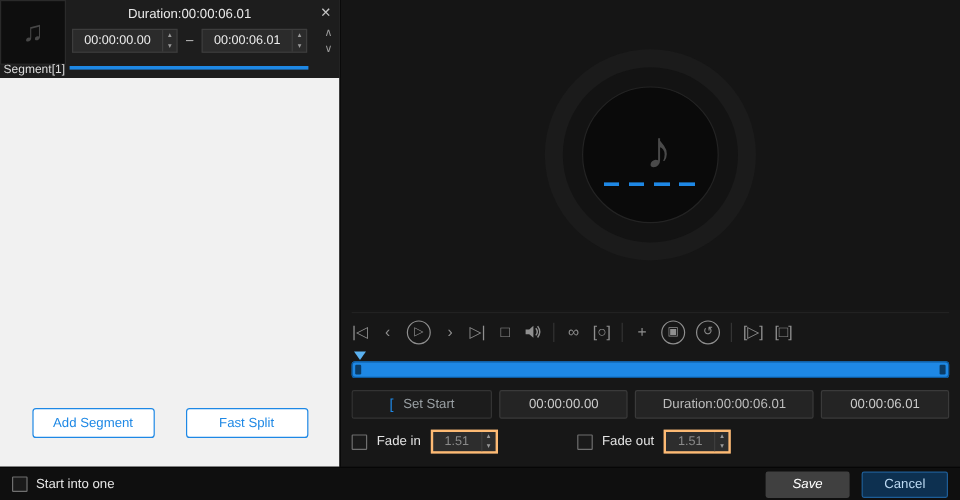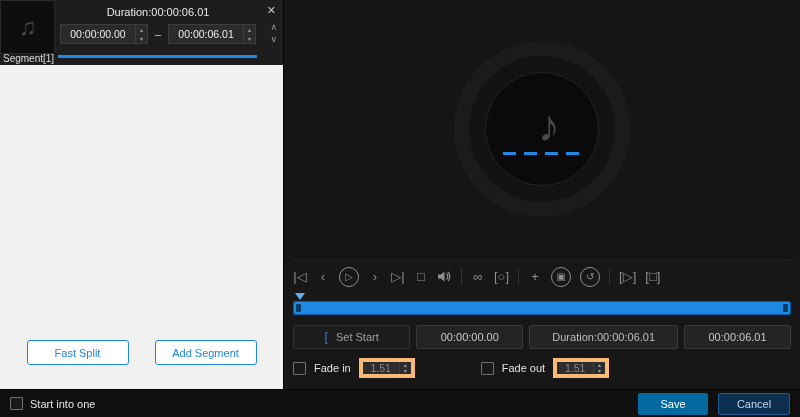--- a/index.html
+++ b/index.html
@@ -52,29 +52,29 @@
   .handle.left { left:3px; } .handle.right { right:3px; }
 
   .trim-row { position:absolute; left:9px; right:9px; top:325px; height:24px; display:flex; gap:6px; }
   .set-btn { flex:1.1; background:#1c1c1c; border:1px solid #333; border-radius:2px; display:flex; align-items:center; justify-content:center; gap:8px; color:#9aa0a4; font-size:11px; cursor:pointer; }
   .bracket { color:#1e88e5; font-size:12px; }
   .time-box { flex:1; background:#242424; border:1px solid #3a3a3a; border-radius:2px; color:#c9c9c9; font-size:11px; display:flex; align-items:center; justify-content:center; }
   .duration-box { flex:1.4; background:#242424; border:1px solid #3a3a3a; border-radius:2px; color:#bdbdbd; font-size:11px; display:flex; align-items:center; justify-content:center; }
 
   .fade-row { position:absolute; left:9px; right:9px; top:356px; height:24px; display:flex; align-items:center; gap:8px; color:#e2e2e2; font-size:11px; }
   .checkbox { width:13px; height:13px; background:#1a1a1a; border:1px solid #6f6f6f; border-radius:1px; cursor:pointer; flex:none; }
-  .fade-spin { display:flex; width:56px; height:20px; background:#2d2d2d; border:4px solid #fdba74; }
+  .fade-spin { display:flex; width:56px; height:20px; background:#2d2d2d; border:2px solid #fdba74; }
   .fade-value { flex:1; color:#8a8a8a; font-size:10.5px; display:flex; align-items:center; justify-content:center; }
   .fade-gap { width:50px; }
 
   
   .bottom-bar { position:absolute; left:0; bottom:0; width:800px; height:28px; background:#0f0f0f; border-top:1px solid #060606; display:flex; align-items:center; justify-content:space-between; padding:0 10px; }
   .merge { display:flex; align-items:center; gap:7px; color:#e5e5e5; font-size:11px; }
   .footer-btns { display:flex; gap:10px; }
-  .save-btn { width:70px; height:22px; background:#0369a1; color:#ffffff; font-size:11px; border:none; border-radius:2px; display:flex; align-items:center; justify-content:center; cursor:pointer; }
+  .save-btn { width:70px; height:22px; background:#404040; color:#ffffff; font-size:11px; border:none; border-radius:2px; display:flex; align-items:center; justify-content:center; cursor:pointer;font-style:italic; }
   .cancel-btn { width:72px; height:22px; background:#0d3050; color:#bcd9f2; font-size:11px; border:1px solid #1e5d96; border-radius:2px; display:flex; align-items:center; justify-content:center; cursor:pointer; }
 </style>
 </head>
 <body>
 
 <div class="app">
 
   <div class="left-panel">
     <div class="left-header">
       <div class="thumb">
@@ -103,22 +103,22 @@
       <div class="blue-line"></div>
       <span class="close-icon">✕</span>
       <div class="chevrons">
         <span>∧</span>
         <span>∨</span>
       </div>
       <span class="seg-label">Segment[1]</span>
     </div>
 
     <div class="seg-buttons">
+      <div class="outline-btn">Add Segment</div>
       <div class="outline-btn">Fast Split</div>
-      <div class="outline-btn">Add Segment</div>
     </div>
   </div>
 
   <div class="right-panel">
     <div class="preview">
       <div class="ring-outer">
         <div class="ring-mid">
           <div class="disc-inner">
             <span class="preview-note">♪</span>
             <div class="dash-line"></div>

